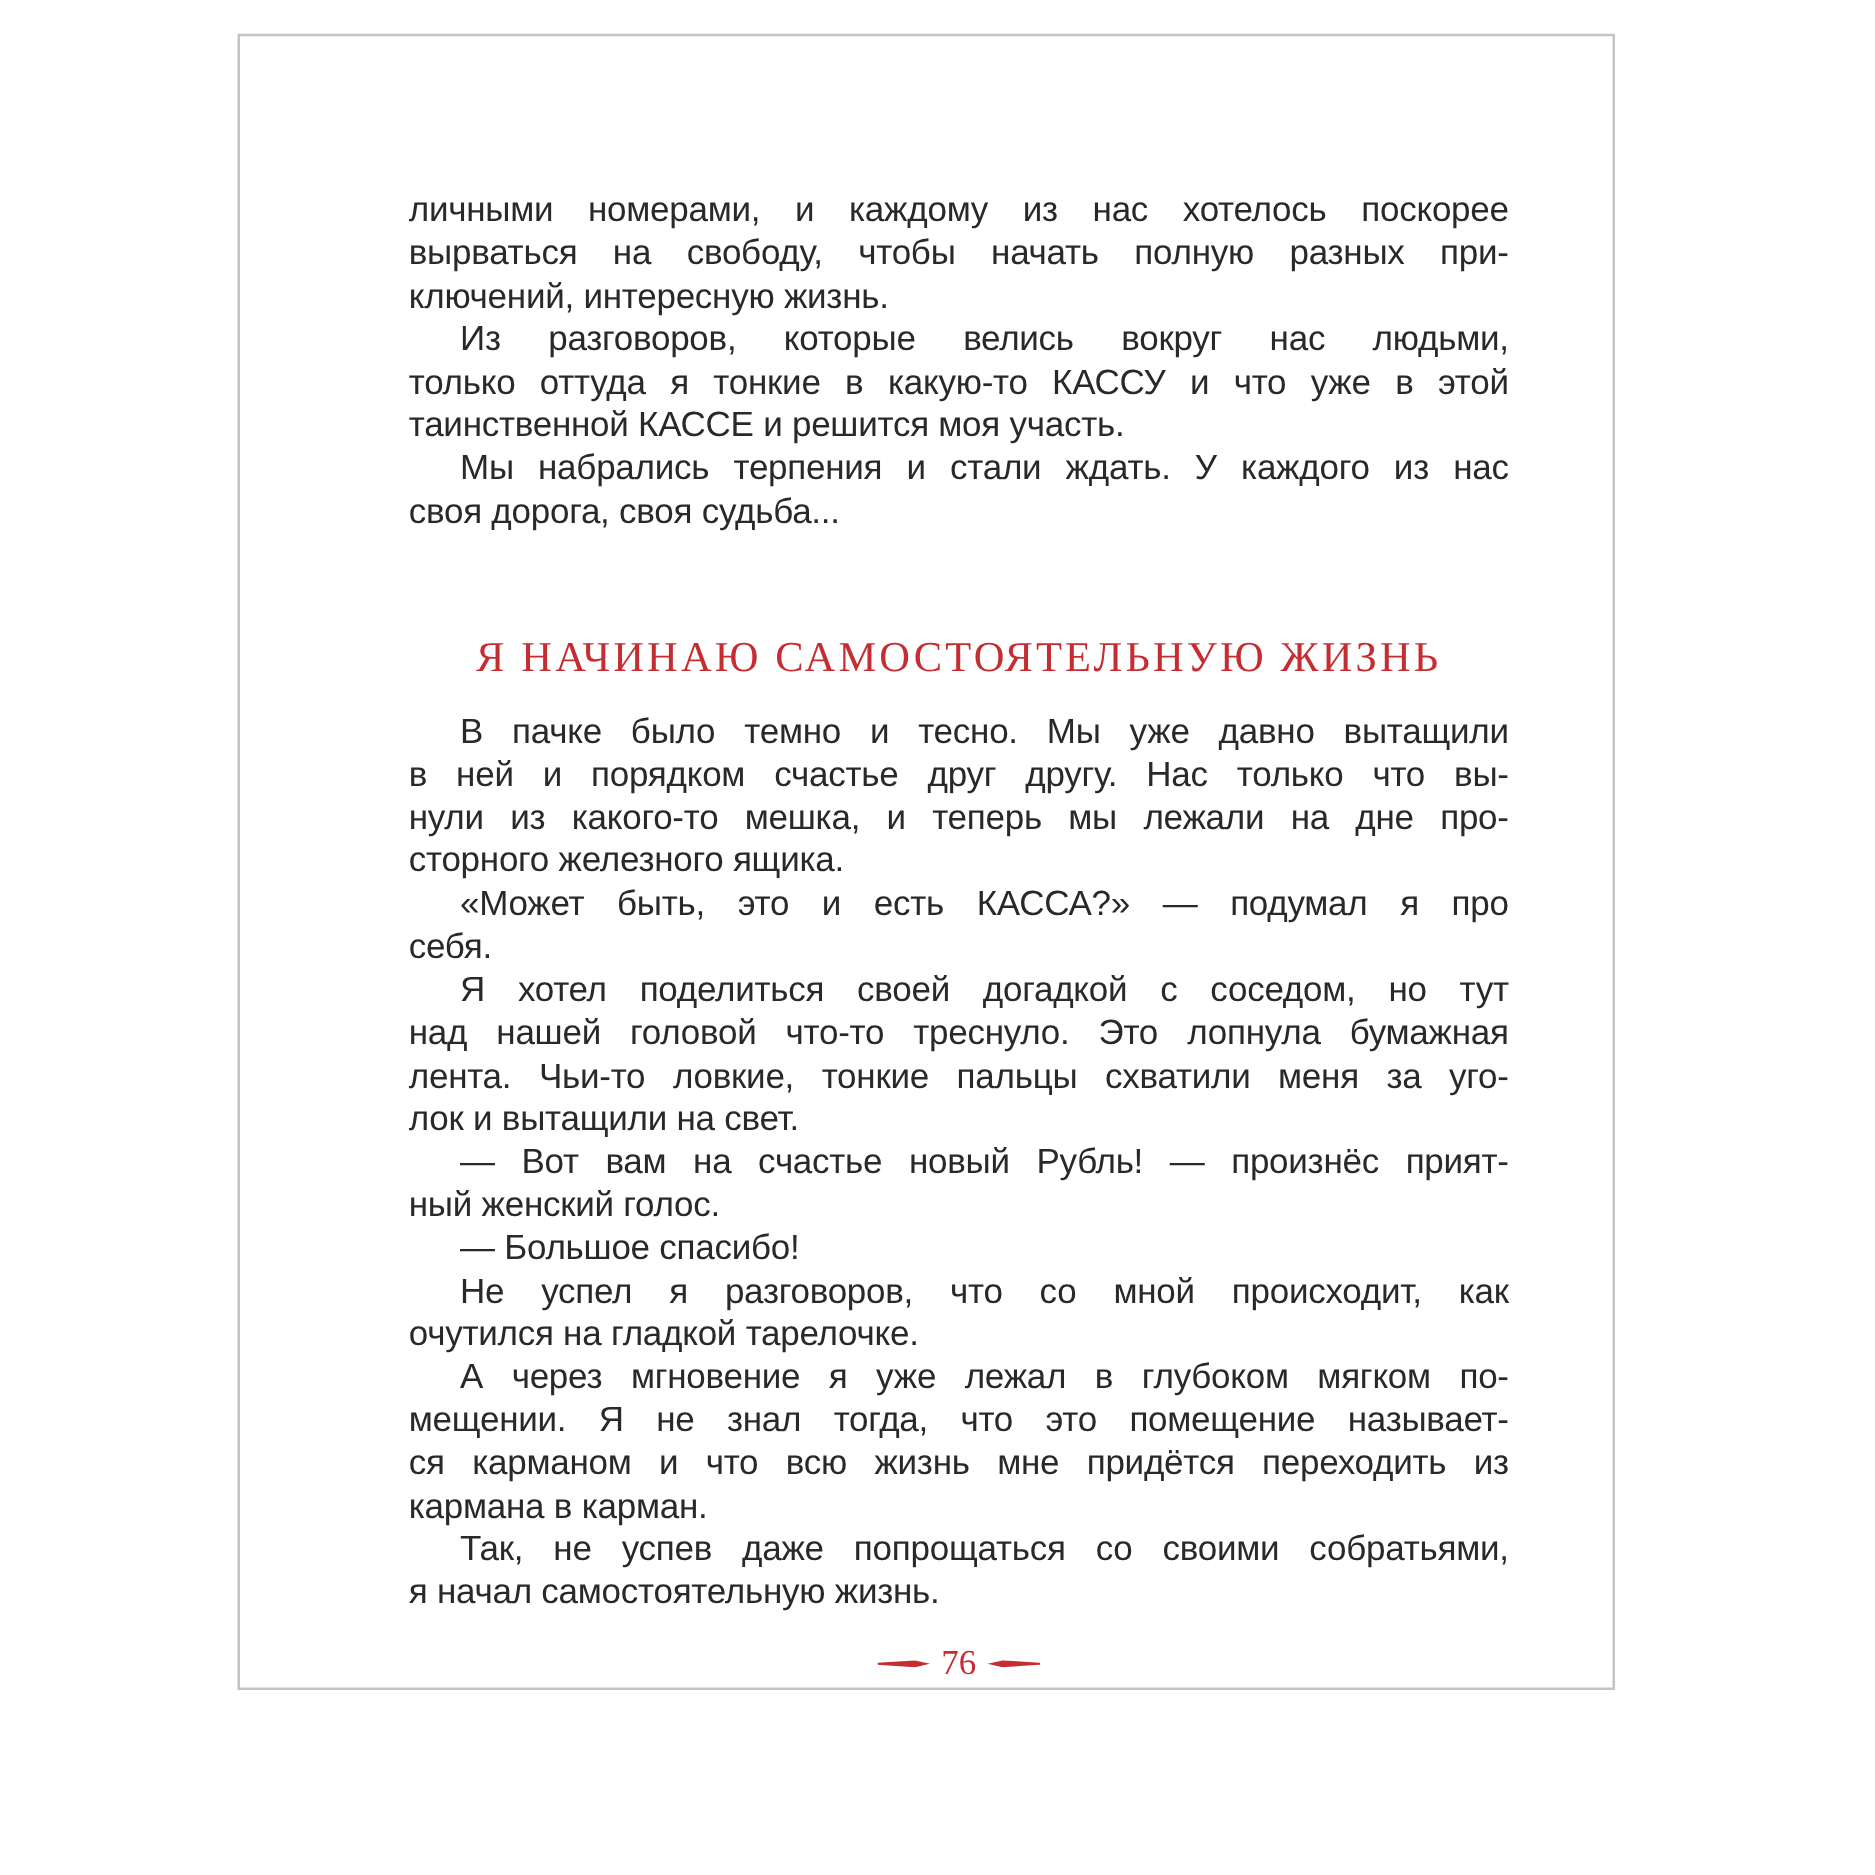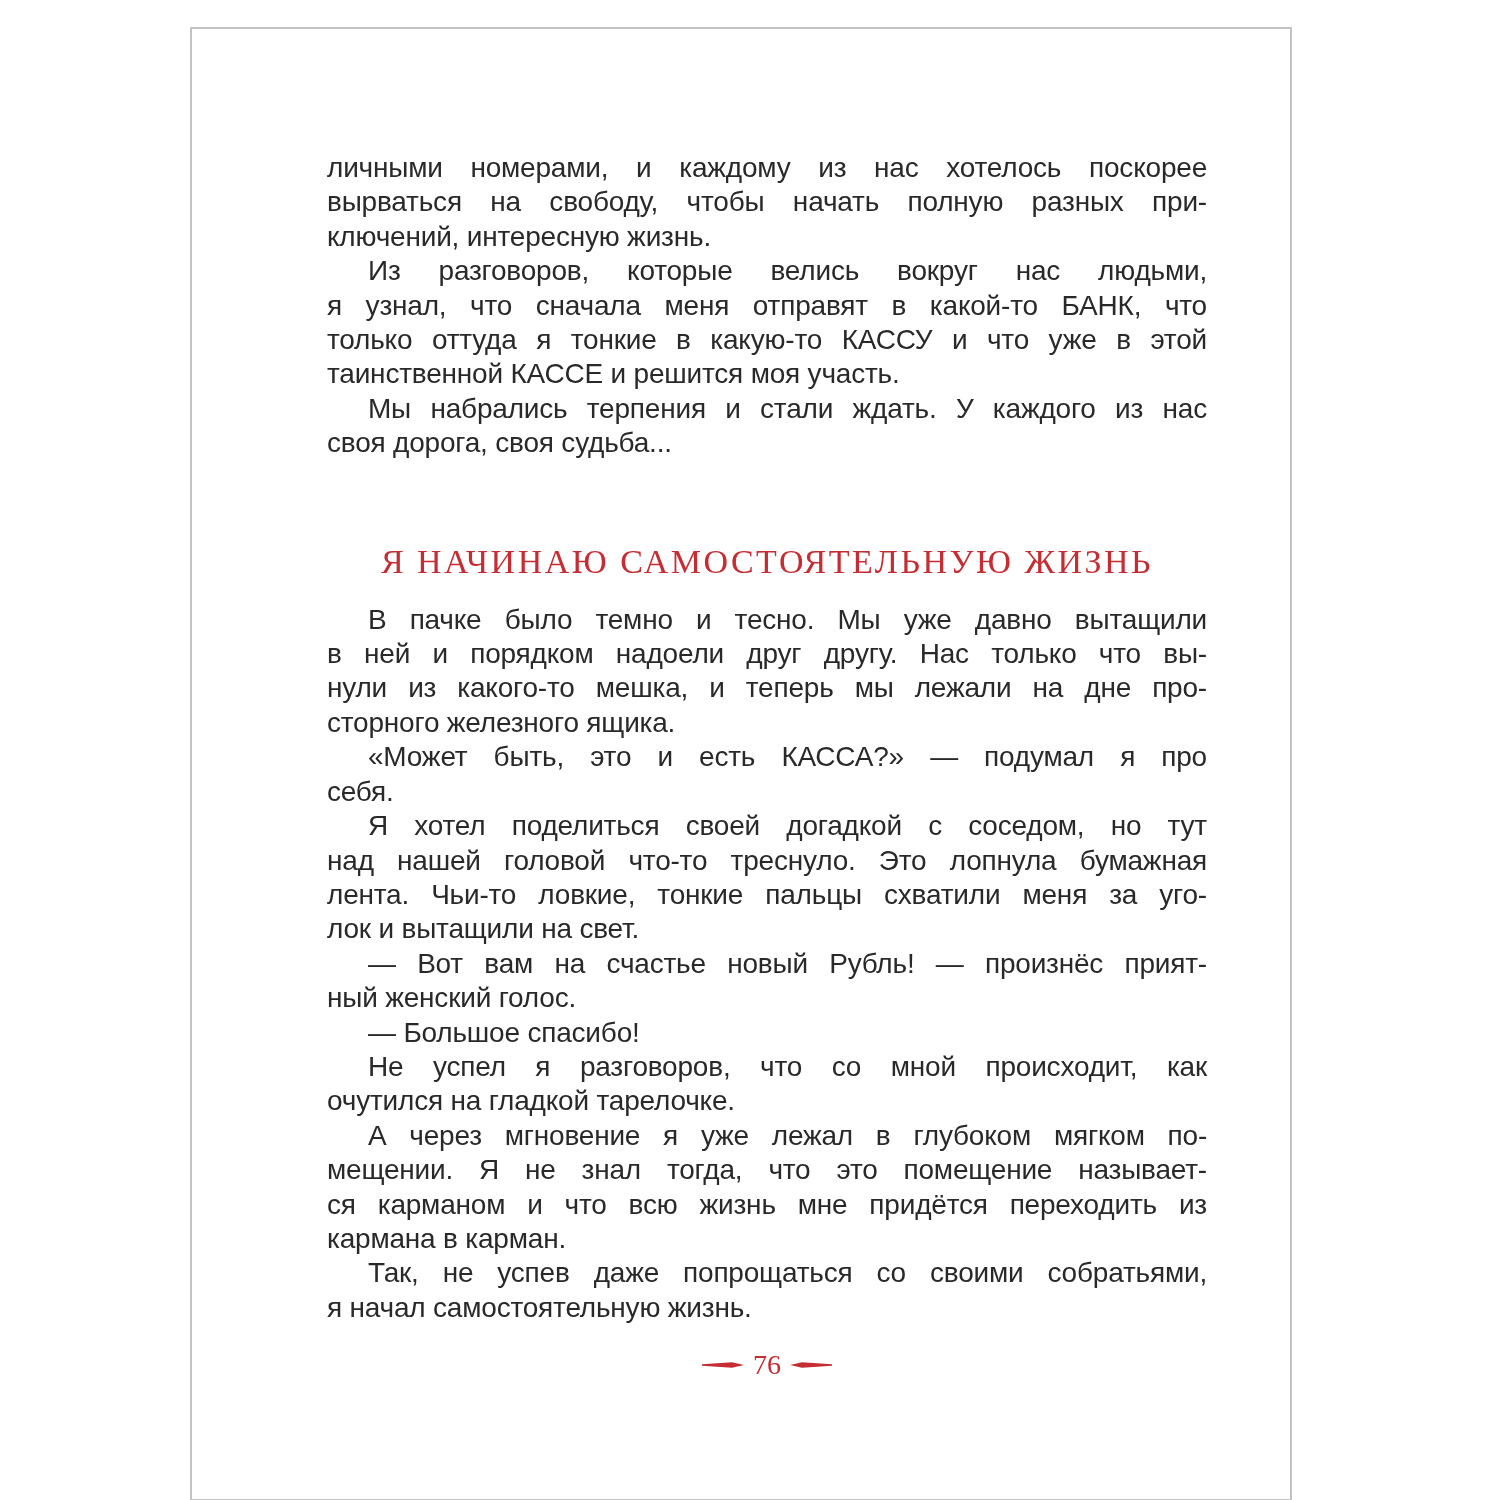--- a/index.html
+++ b/index.html
@@ -15,21 +15,21 @@
     width: 1500px;
     height: 1500px;
     background: #ffffff;
     overflow: hidden;
   }
   .page-card {
     position: absolute;
     left: 190px;
     top: 27px;
     width: 1102px;
-    height: 1474px;
+    height: 1325px;
     background: #ffffff;
     border: 2px solid #c3c3c3;
     box-sizing: border-box;
   }
   .text-block {
     position: absolute;
     left: 135px;
     top: 0;
     width: 880px;
     padding-top: 122px;
@@ -86,32 +86,31 @@
 
 <div class="stage">
   <div class="page-card">
     <div class="text-block">
 
       <div>
           <div class="line">личными номерами, и каждому из нас хотелось поскорее</div>
           <div class="line">вырваться на свободу, чтобы начать полную разных при-</div>
           <div class="line para-end">ключений, интересную жизнь.</div>
           <div class="line indent">Из разговоров, которые велись вокруг нас людьми,</div>
-          <div class="line">я узнал, что сначала меня отправят в какой-то БАНК, что</div>
           <div class="line">только оттуда я тонкие в какую-то КАССУ и что уже в этой</div>
           <div class="line para-end">таинственной КАССЕ и решится моя участь.</div>
           <div class="line indent">Мы набрались терпения и стали ждать. У каждого из нас</div>
           <div class="line para-end">своя дорога, своя судьба...</div>
         </div>
 
       <div class="chapter-heading" style="color: rgb(197, 45, 51);">Я НАЧИНАЮ САМОСТОЯТЕЛЬНУЮ ЖИЗНЬ</div>
 
       <div>
           <div class="line indent">В пачке было темно и тесно. Мы уже давно вытащили</div>
-          <div class="line">в ней и порядком надоели друг другу. Нас только что вы-</div>
+          <div class="line">в ней и порядком счастье друг другу. Нас только что вы-</div>
           <div class="line">нули из какого-то мешка, и теперь мы лежали на дне про-</div>
           <div class="line para-end">сторного железного ящика.</div>
           <div class="line indent">«Может быть, это и есть КАССА?» — подумал я про</div>
           <div class="line para-end">себя.</div>
           <div class="line indent">Я хотел поделиться своей догадкой с соседом, но тут</div>
           <div class="line">над нашей головой что-то треснуло. Это лопнула бумажная</div>
           <div class="line">лента. Чьи-то ловкие, тонкие пальцы схватили меня за уго-</div>
           <div class="line para-end">лок и вытащили на свет.</div>
           <div class="line indent">— Вот вам на счастье новый Рубль! — произнёс прият-</div>
           <div class="line para-end">ный женский голос.</div>

